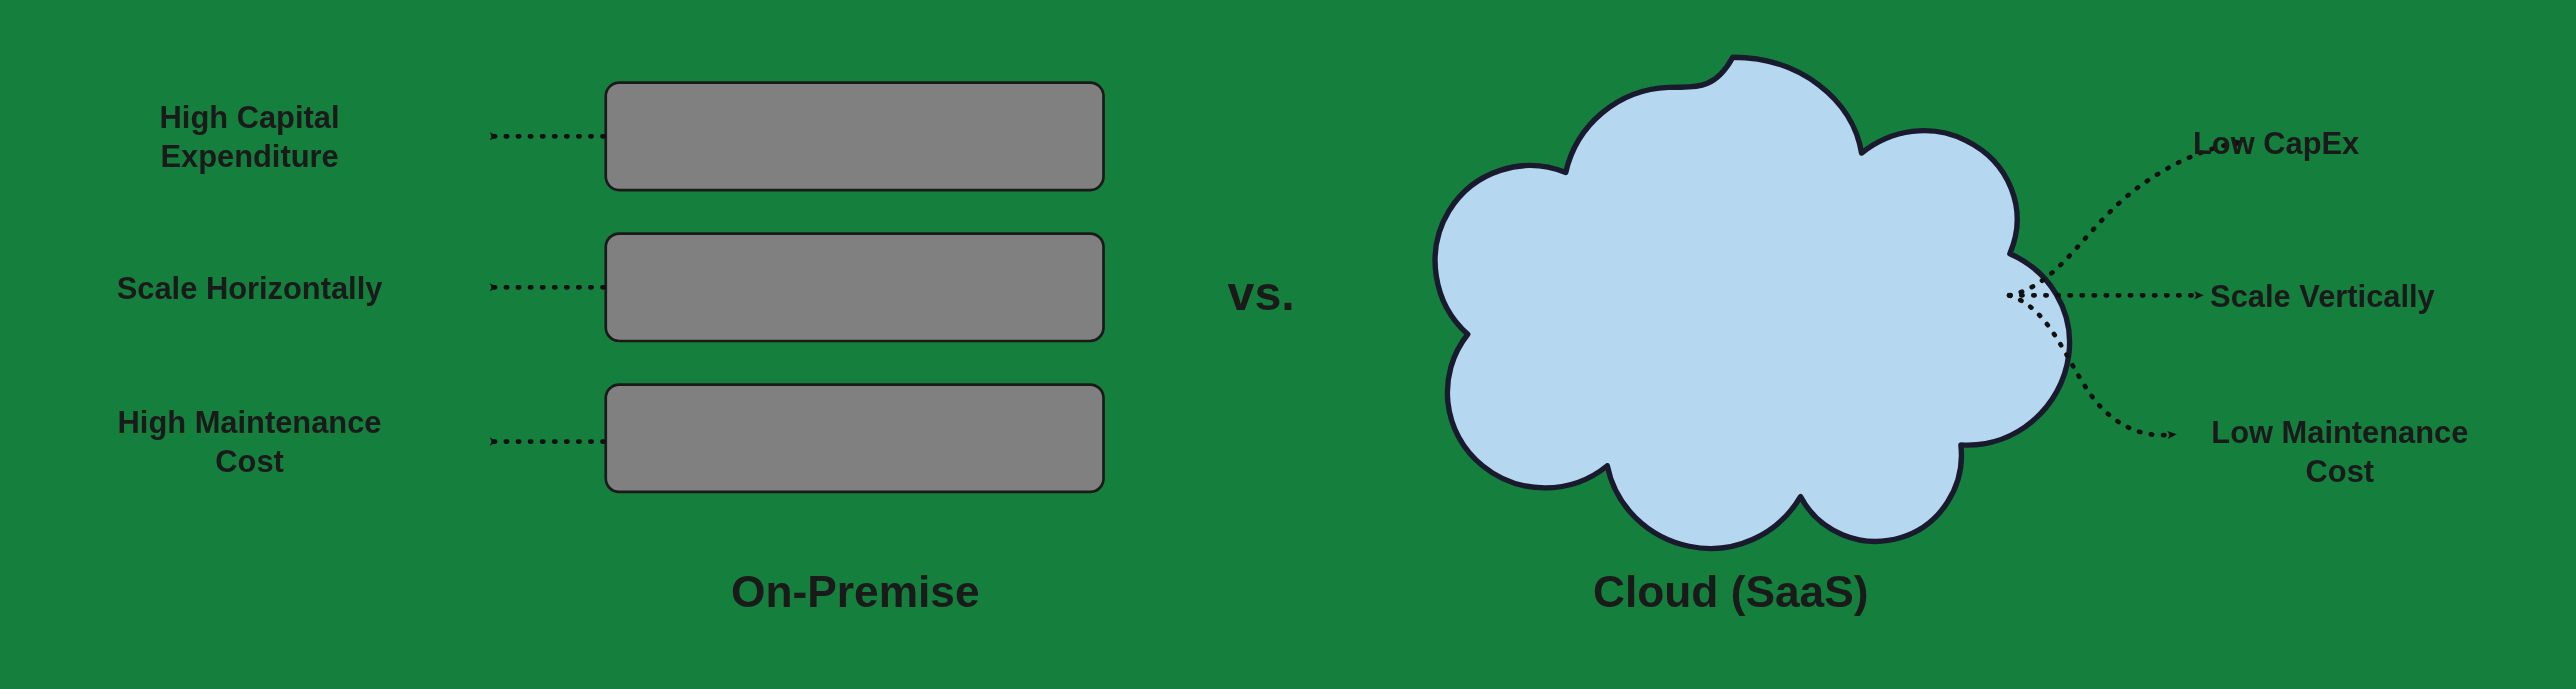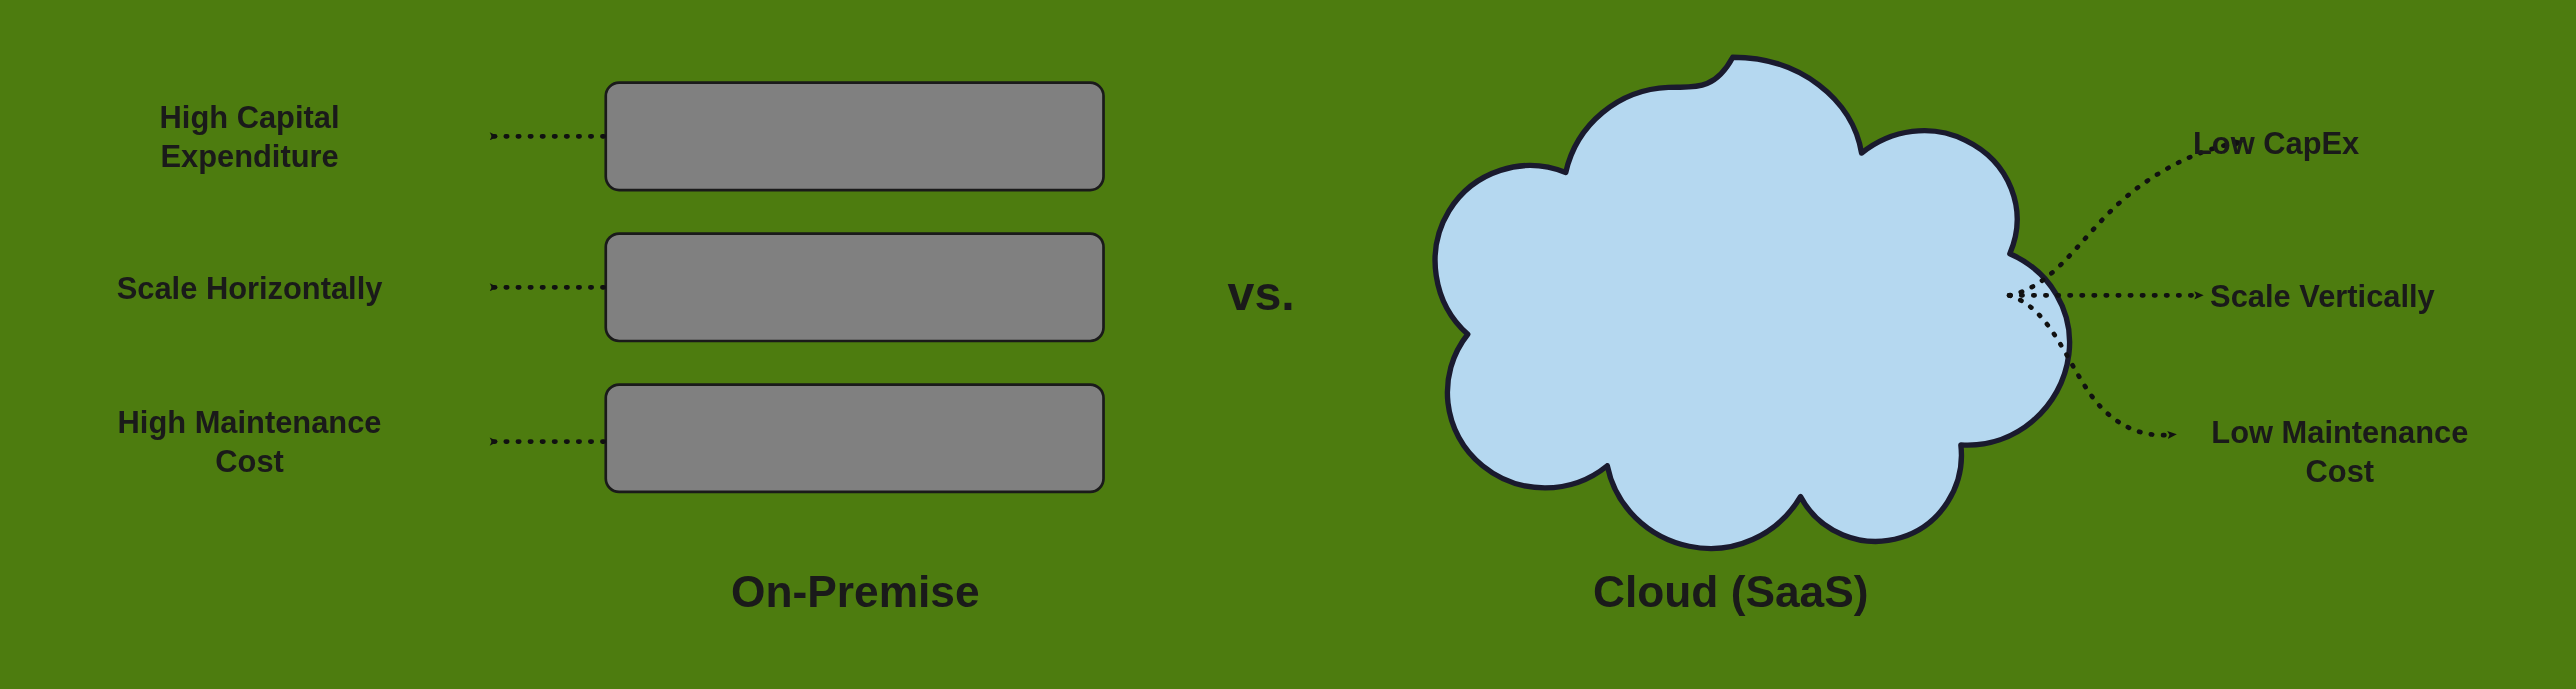--- a/index.html
+++ b/index.html
@@ -4,21 +4,21 @@
 <style>
   html, body {
     margin: 0;
     padding: 0;
     background: #ffffff;
   }
   #canvas {
     position: relative;
     width: 2576px;
     height: 690px;
-    background: #4d7c0f;
+    background: #15803d;
     overflow: hidden;
     font-family: "Liberation Sans", "DejaVu Sans", sans-serif;
   }
   #diagram-svg {
     position: absolute;
     left: 0;
     top: 0;
     width: 2576px;
     height: 690px;
     display: block;

